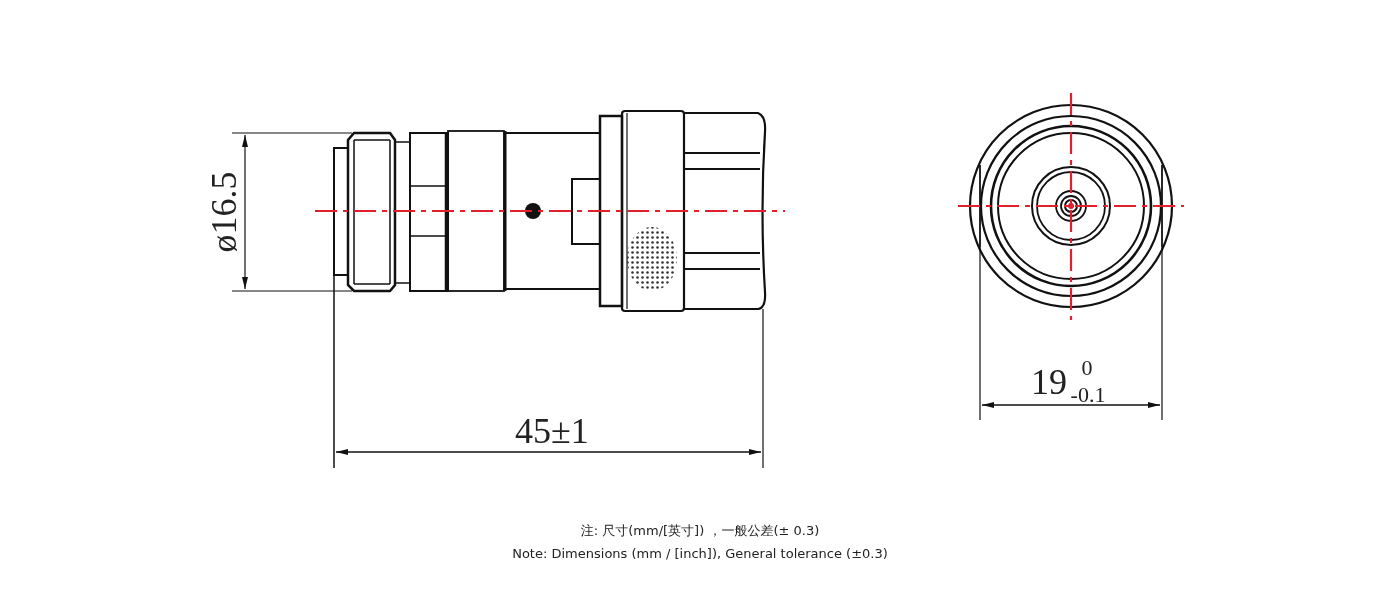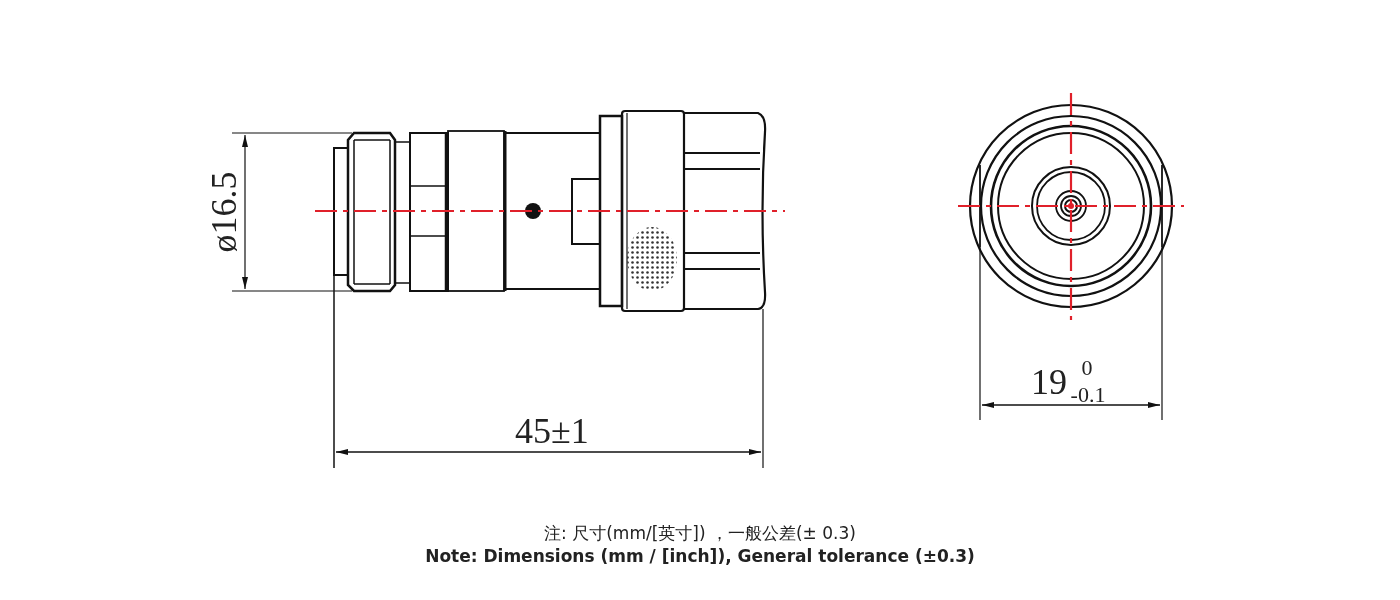--- a/index.html
+++ b/index.html
@@ -1,23 +1,23 @@
 <!DOCTYPE html>
 <html><head>
 <meta charset="utf-8">
 <style>
   html, body { margin: 0; padding: 0; background: #ffffff; }
   body { width: 1400px; height: 600px; position: relative; overflow: hidden;
          font-family: "DejaVu Sans", sans-serif; }
   #drawing { position: absolute; left: 0; top: 0; }
   .dim-text { font-family: "Liberation Serif", serif; fill: #222; }
   .note { position: absolute; left: 0; width: 1400px; text-align: center;
-          font-family: "DejaVu Sans", sans-serif; font-size: 17px; color: #222; }
+          font-family: "DejaVu Sans", sans-serif; font-size: 13px; color: #222; }
   #note-cn { top: 522px; }
-  #note-en { top: 546px; font-weight: bold; }
+  #note-en { top: 546px; }
 </style>
 </head>
 <body>
 
 <svg id="drawing" width="1400" height="600" viewBox="0 0 1400 600" xmlns="http://www.w3.org/2000/svg">
   <defs>
     <marker id="arr" markerWidth="12" markerHeight="6" refX="12" refY="3" orient="auto" markerUnits="userSpaceOnUse">
       <path d="M0,0 L12,3 L0,6 z" fill="#111"></path>
     </marker>
     <marker id="arrs" markerWidth="12" markerHeight="6" refX="0" refY="3" orient="auto" markerUnits="userSpaceOnUse">

